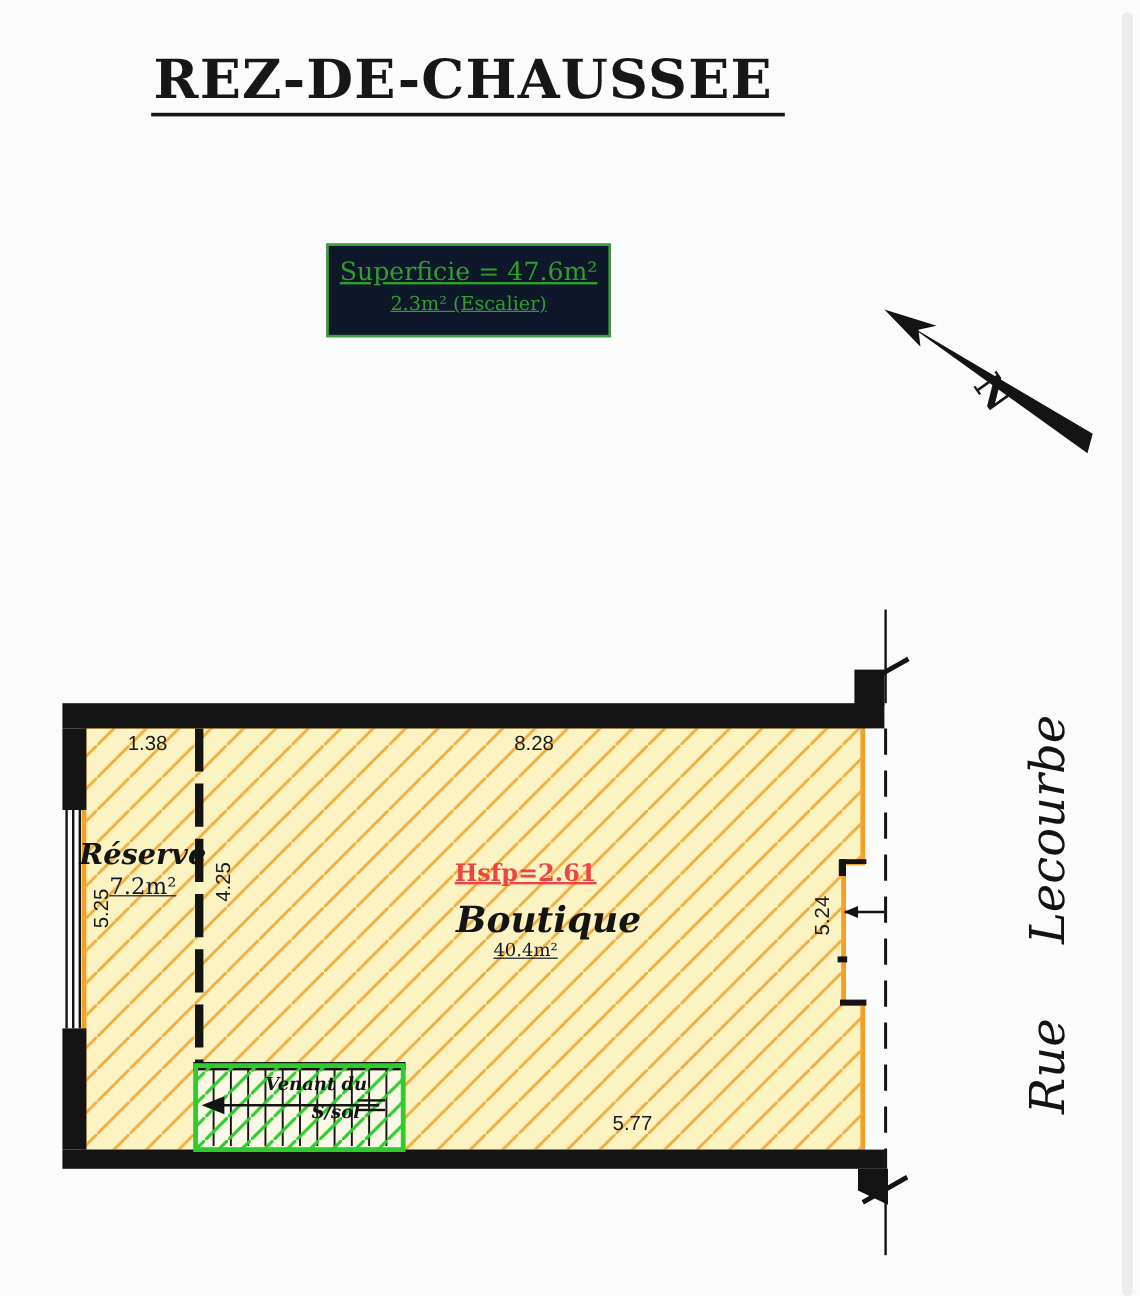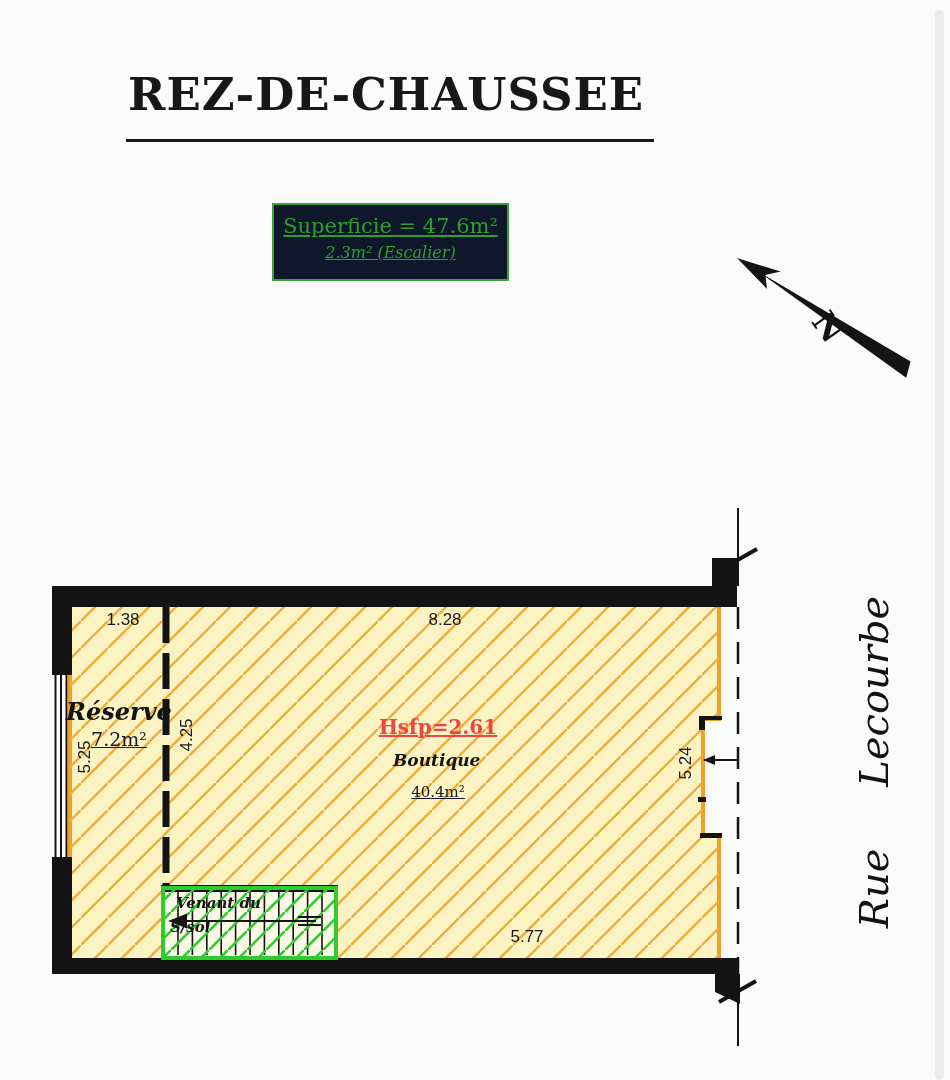--- a/index.html
+++ b/index.html
@@ -1,36 +1,36 @@
 <!DOCTYPE html>
 <html><head>
 <meta charset="utf-8">
 <style>
   html,body{margin:0;padding:0;}
   body{width:950px;height:1080px;position:relative;background:#fbfbfb;overflow:hidden;
        font-family:"DejaVu Serif", serif;}
   .abs{position:absolute;}
   
   .title{left:126px;top:40px;font-size:45px;font-weight:bold;color:#171717;
-         letter-spacing:1px;border-bottom:3px solid #171717;padding:0 10px 18px 2px;margin-top:28px;}
+         letter-spacing:1px;border-bottom:3px solid #171717;padding:0 10px 1px 2px;}
   
   .area-box{left:272px;top:203px;width:233px;height:74px;background:#0f172a;
             border:2px solid #3aa23a;text-align:center;color:#2f9e2f;}
   .area-line1{margin-top:9px;font-size:21px;text-decoration:underline;}
-  .area-line2{margin-top:5px;font-size:16px;text-decoration:underline;font-style:italic;}
+  .area-line2{margin-top:5px;font-size:16px;text-decoration:underline;}
   
   .dim{font-family:"Liberation Sans", sans-serif;font-size:17px;color:#1a1a1a;
        width:56px;text-align:center;height:20px;line-height:20px;}
   .rot{transform:rotate(-90deg);transform-origin:center center;}
   
   .room-name{font-size:24px;font-style:italic;font-weight:bold;color:#141414;text-align:left;}
   .room-area{font-size:19px;color:#0f172a;text-decoration:underline;text-align:center;}
   .hsfp{font-size:20px;font-weight:bold;color:#ef4444;text-decoration:underline;text-align:center;}
   .stair-label{font-size:15px;font-style:italic;font-weight:bold;color:#141414;
-               width:130px;text-align:left;line-height:17px;}
+               width:130px;text-align:right;line-height:17px;}
   
   .street{left:694px;top:739px;width:360px;height:46px;display:flex;align-items:center;
           justify-content:center;gap:62px;transform:rotate(-90deg);transform-origin:center center;
           font-size:40px;font-style:italic;color:#131313;}
   .edge-strip{left:935px;top:10px;width:9px;height:1070px;background:#ececec;border-radius:5px;}
 </style>
 </head>
 <body>
 
 <svg class="abs" style="left:0;top:0" width="950" height="1080" viewBox="0 0 950 1080">
@@ -128,21 +128,21 @@
 <div class="abs dim" style="left:95px;top:610px">1.38</div>
 <div class="abs dim" style="left:417px;top:610px">8.28</div>
 <div class="abs dim rot" style="left:57px;top:747px">5.25</div>
 <div class="abs dim rot" style="left:159px;top:725px">4.25</div>
 <div class="abs dim rot" style="left:658px;top:753px">5.24</div>
 <div class="abs dim" style="left:499px;top:927px">5.77</div>
 
 <div class="abs room-name" style="left:66px;top:697px;width:106px">Réserve</div>
 <div class="abs room-area" style="left:66px;top:728px;width:106px">7.2m²</div>
 <div class="abs hsfp" style="left:378px;top:715px;width:120px">Hsfp=2.61</div>
-<div class="abs room-name" style="left:393px;top:750px;width:130px;font-size:17px">Boutique</div>
+<div class="abs room-name" style="left:380px;top:750px;width:130px;font-size:30px">Boutique</div>
 <div class="abs room-area" style="left:378px;top:783px;width:120px;font-size:15px">40.4m²</div>
 
 <div class="abs stair-label" style="left:176px;top:895px">Venant du</div>
 <div class="abs stair-label" style="left:170px;top:919px">S/sol</div>
 
 <div class="abs street">
   <span>Rue</span>
   <span>Lecourbe</span>
 </div>
 

